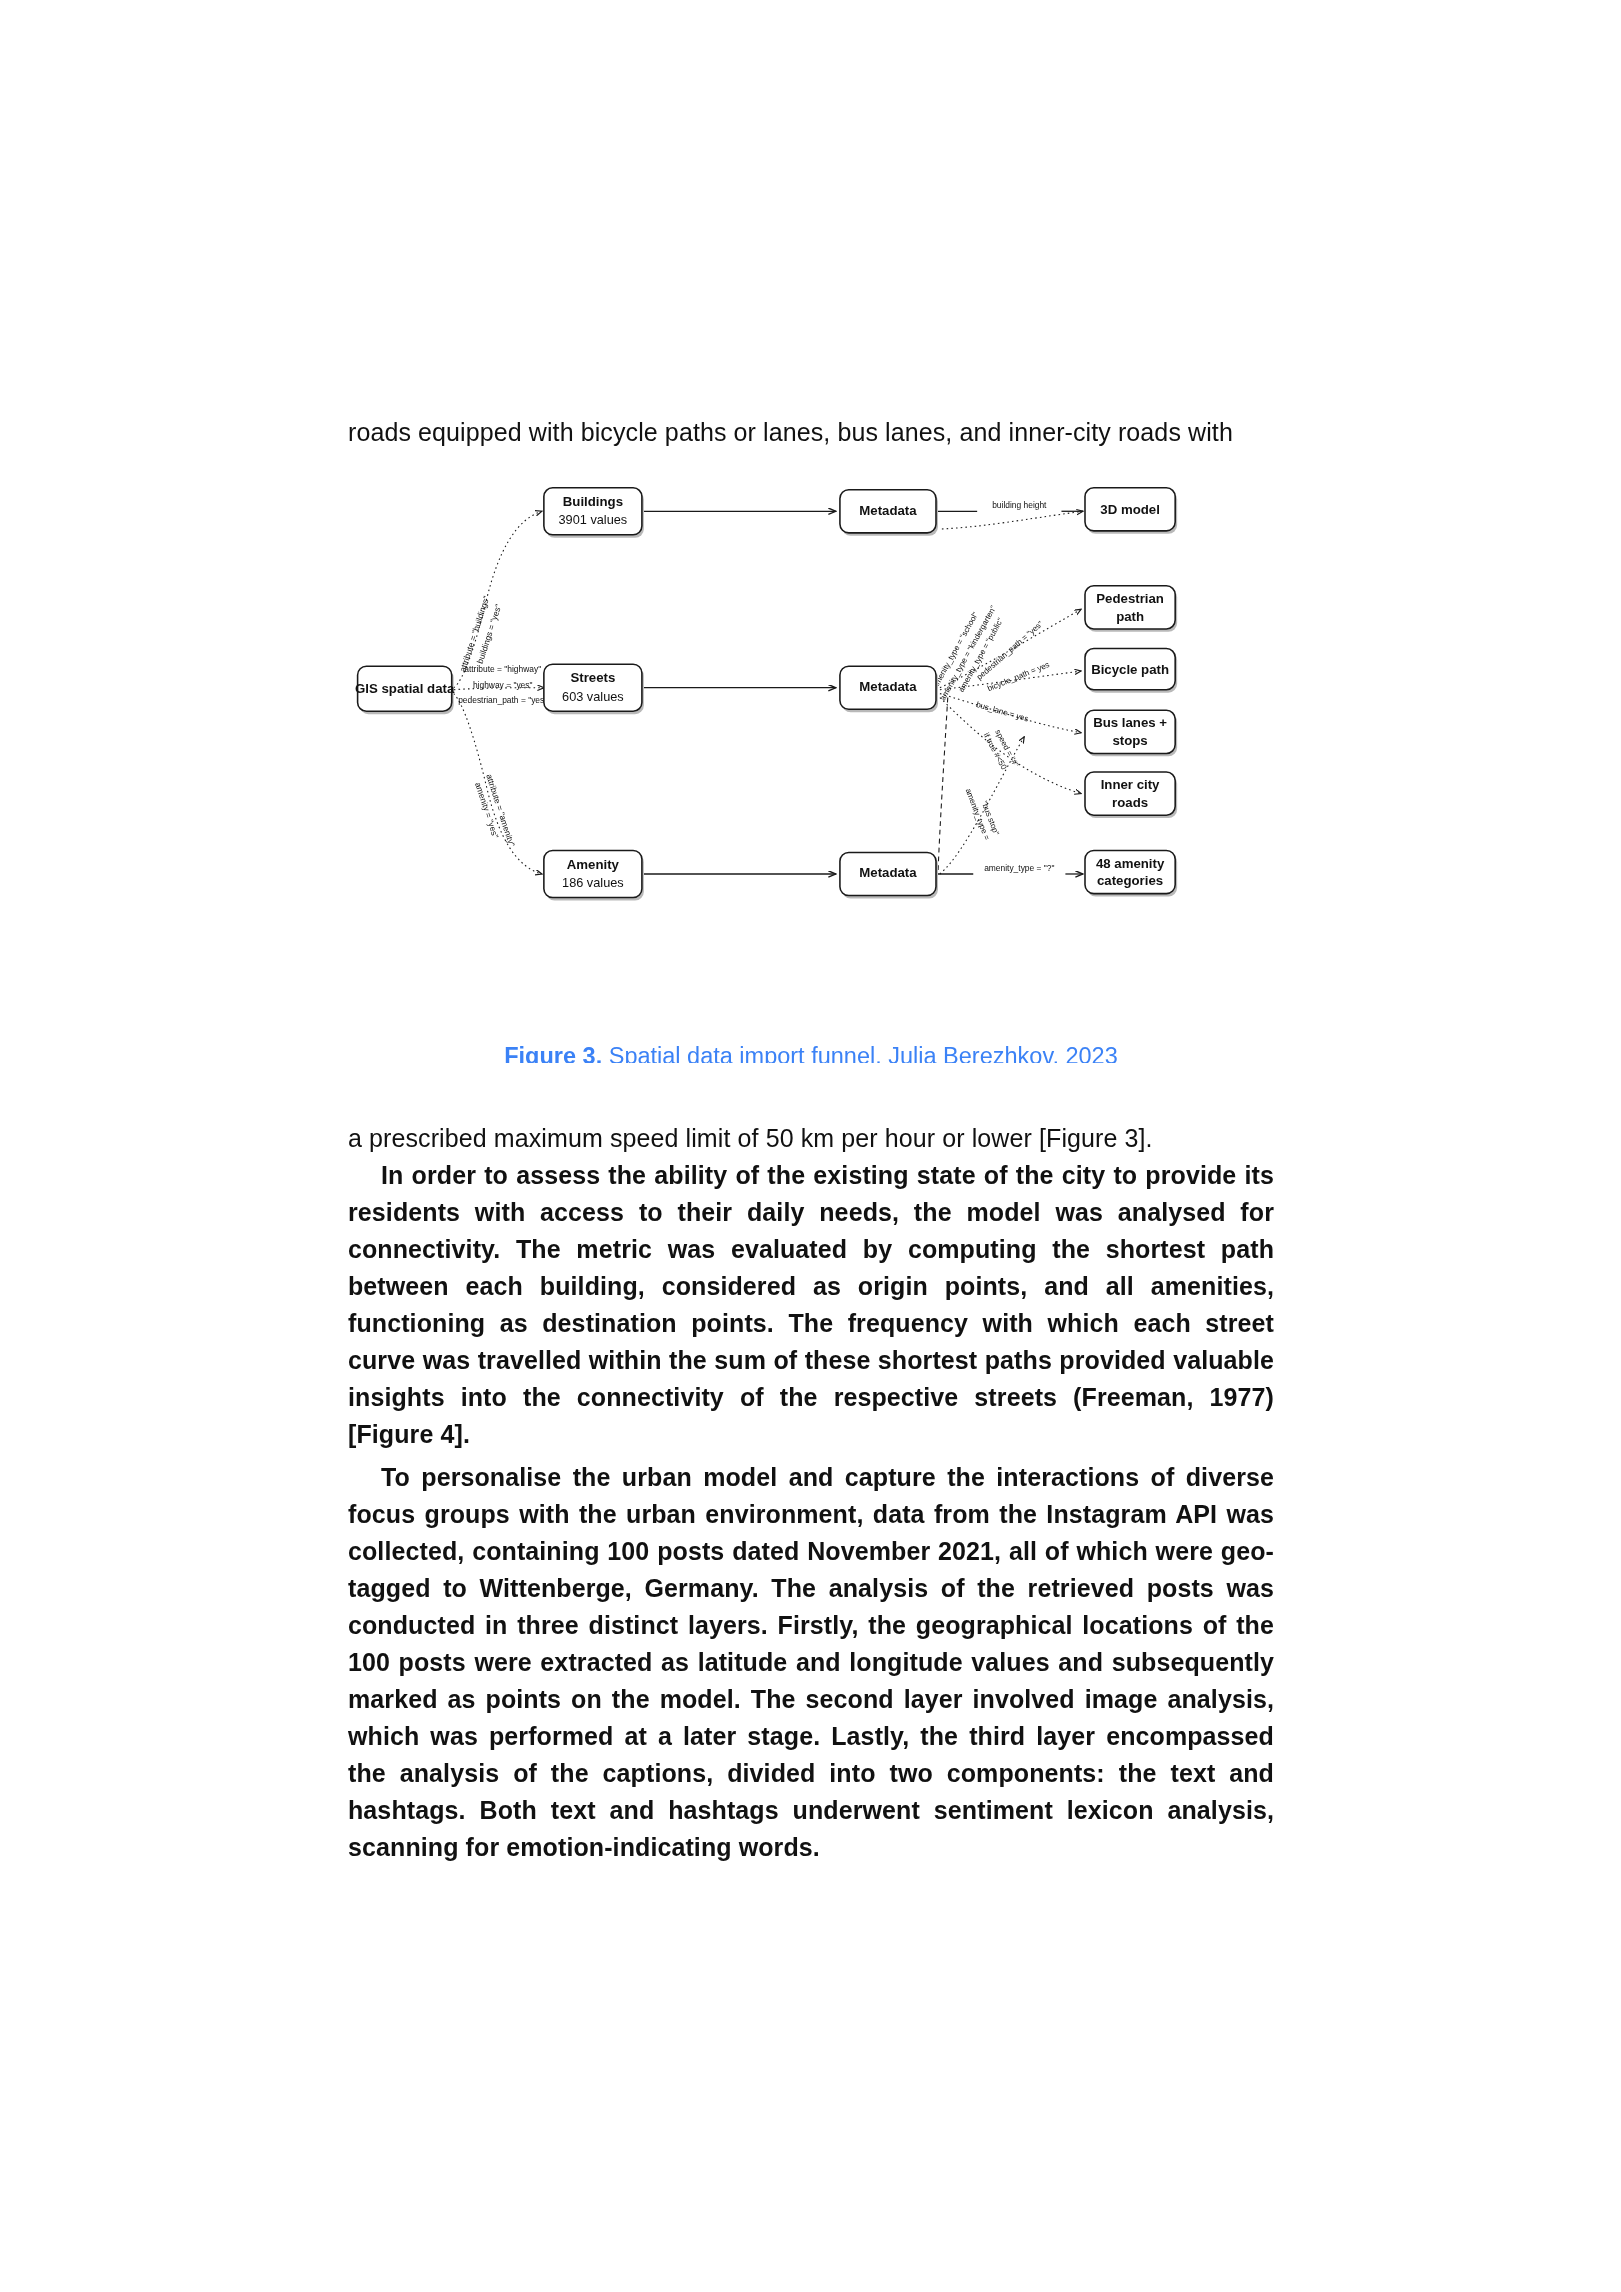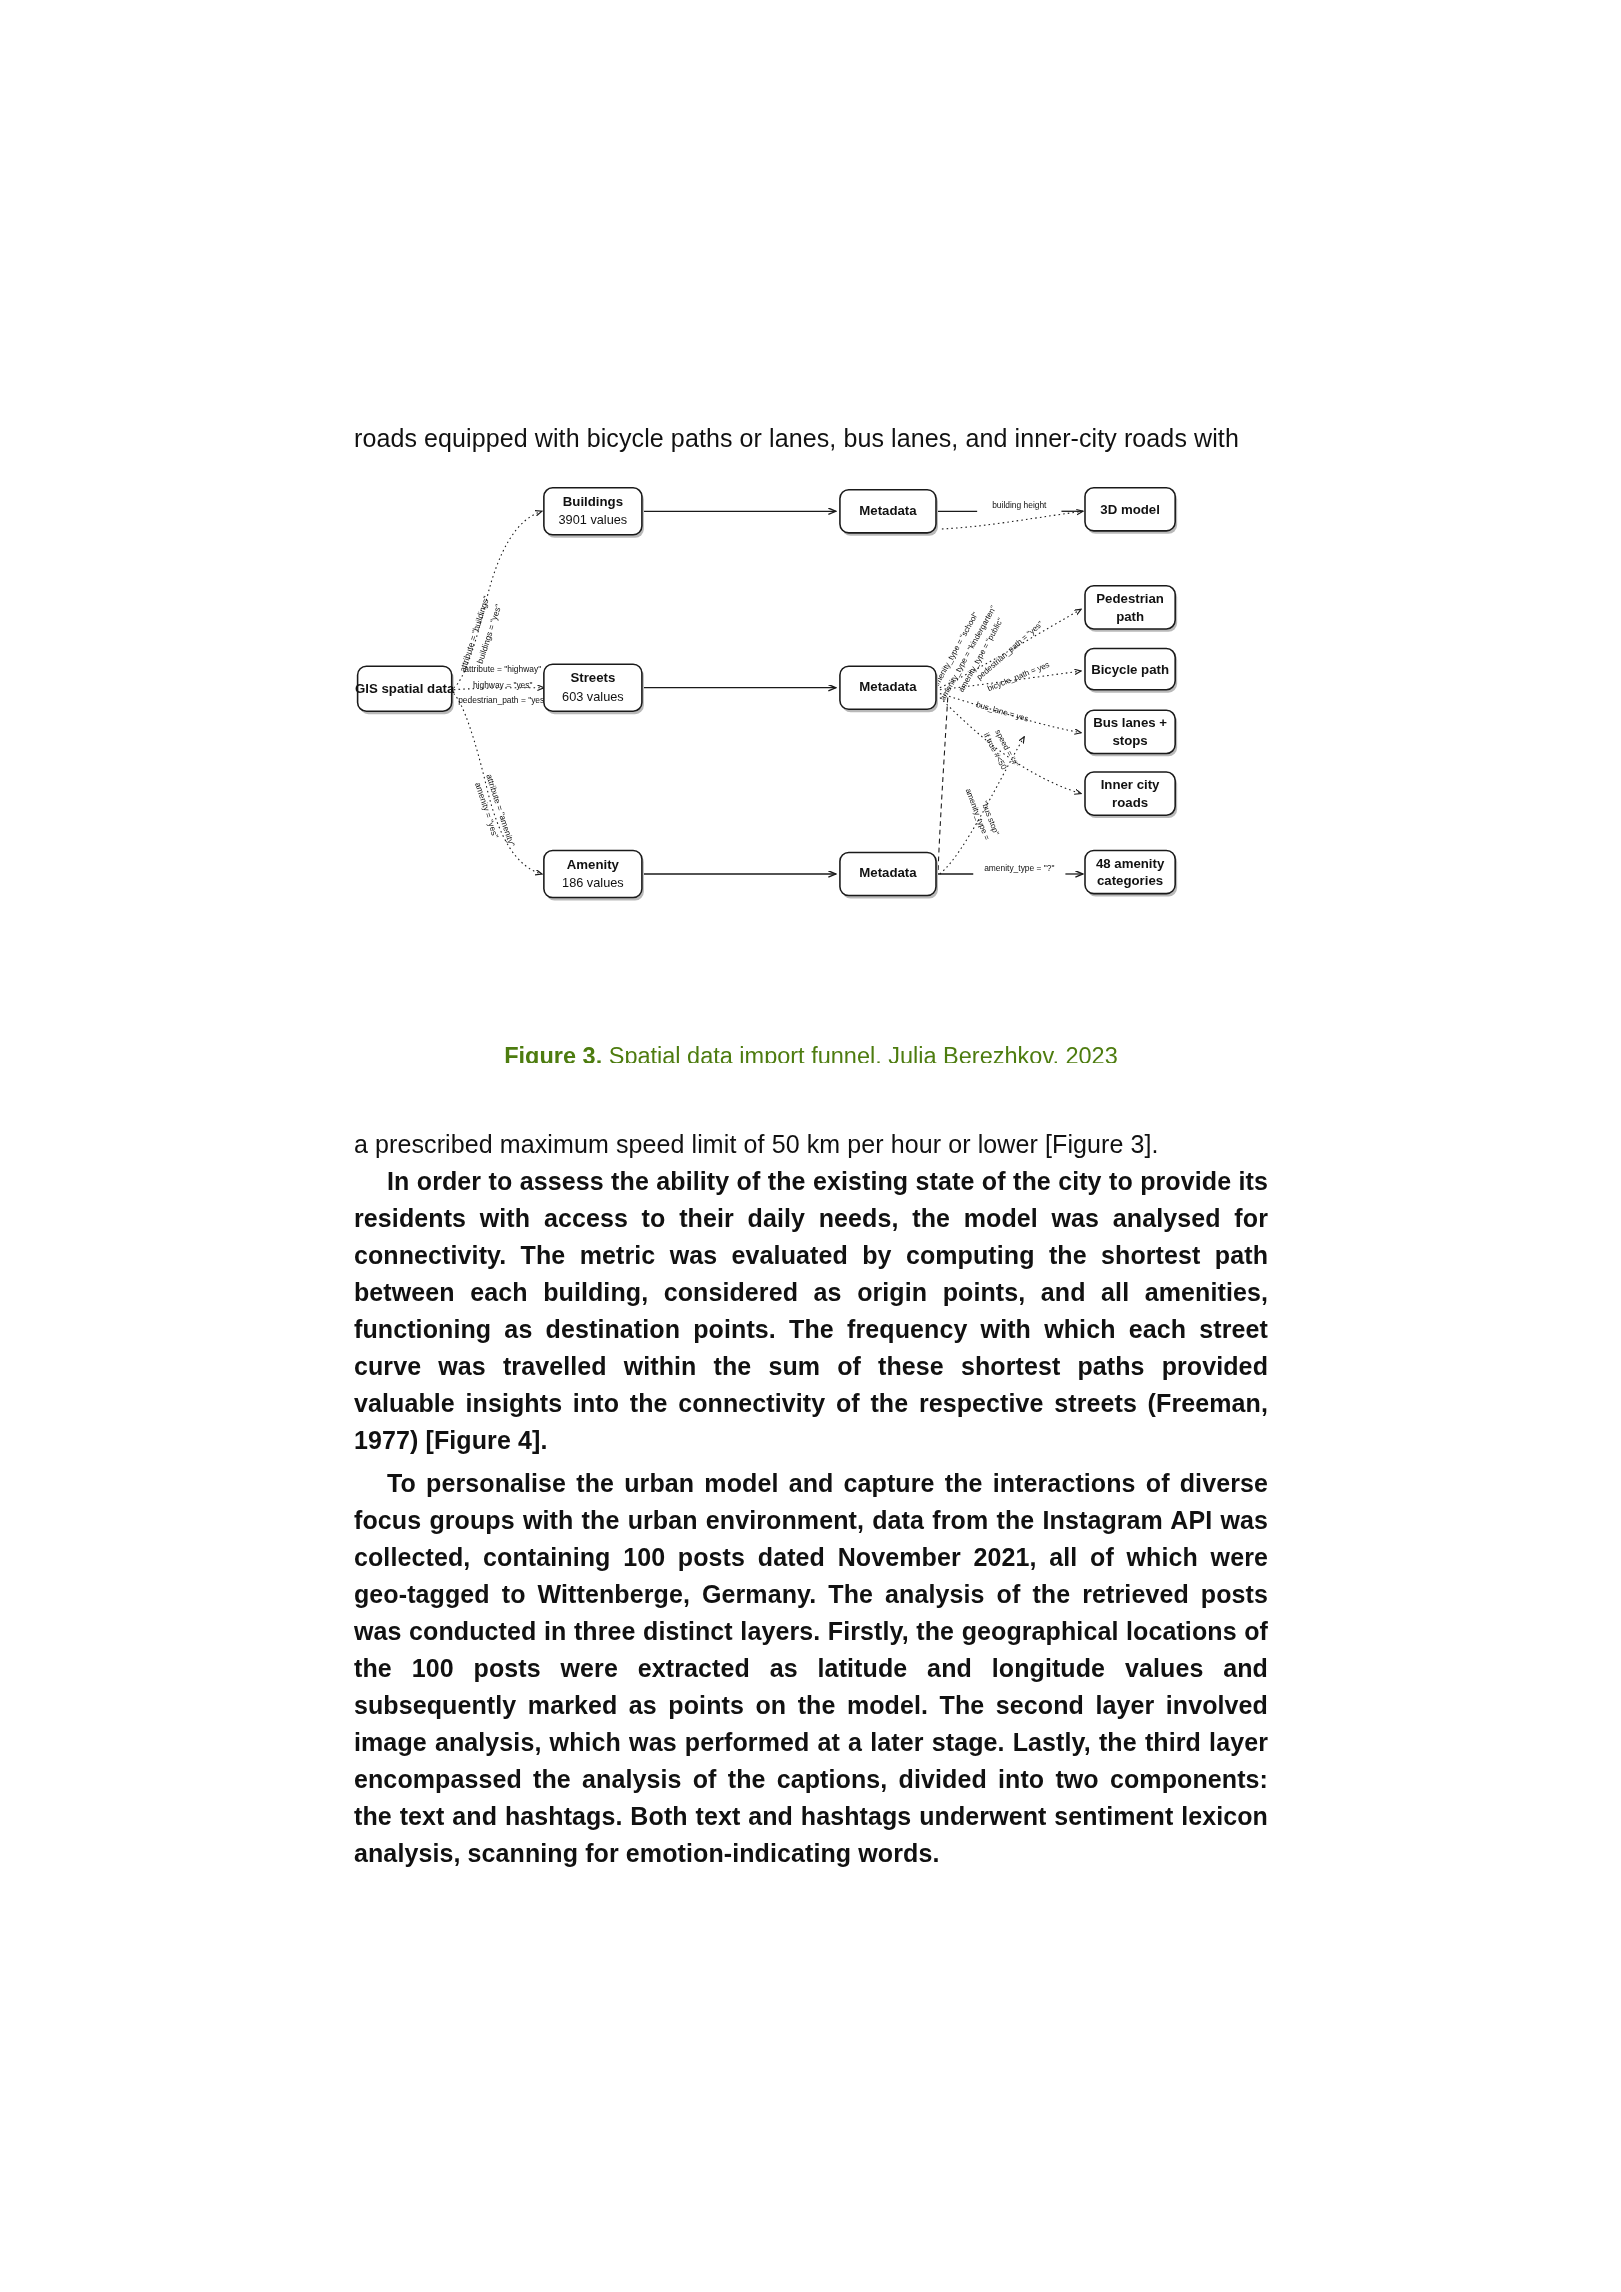--- a/index.html
+++ b/index.html
@@ -27,21 +27,21 @@
     position: absolute;
     left: 338px;
     width: 946px;
   }
 
   .para {
     font-size: 25px;
     line-height: 37px;
     text-align: justify;
     text-justify: inter-word;
-    margin: 16px;
+    margin: 10px;
     color: #111111;
     letter-spacing: 0.1px;
   }
   .para.nojustify { text-align: left; }
   .para.indent { text-indent: 33px; font-weight: bold; }
 
   #top-line { top: 404px; }
   #para-after-figure { top: 1110px; }
   #para-connectivity { top: 1147px; }
   #para-instagram { top: 1449px; }
@@ -70,21 +70,21 @@
   }
   .caption {
     position: absolute;
     left: 0;
     top: 0;
     width: 946px;
     text-align: center;
     font-size: 23.5px;
     line-height: 29px;
     white-space: nowrap;
-    color: #4d7c0f;
+    color: #3b82f6;
   }
   .caption b { font-weight: bold; }
 
   
   .nodebox {
     fill: #ffffff;
     stroke: #1a1a1a;
     stroke-width: 1.6;
   }
   .nodeshadow {

